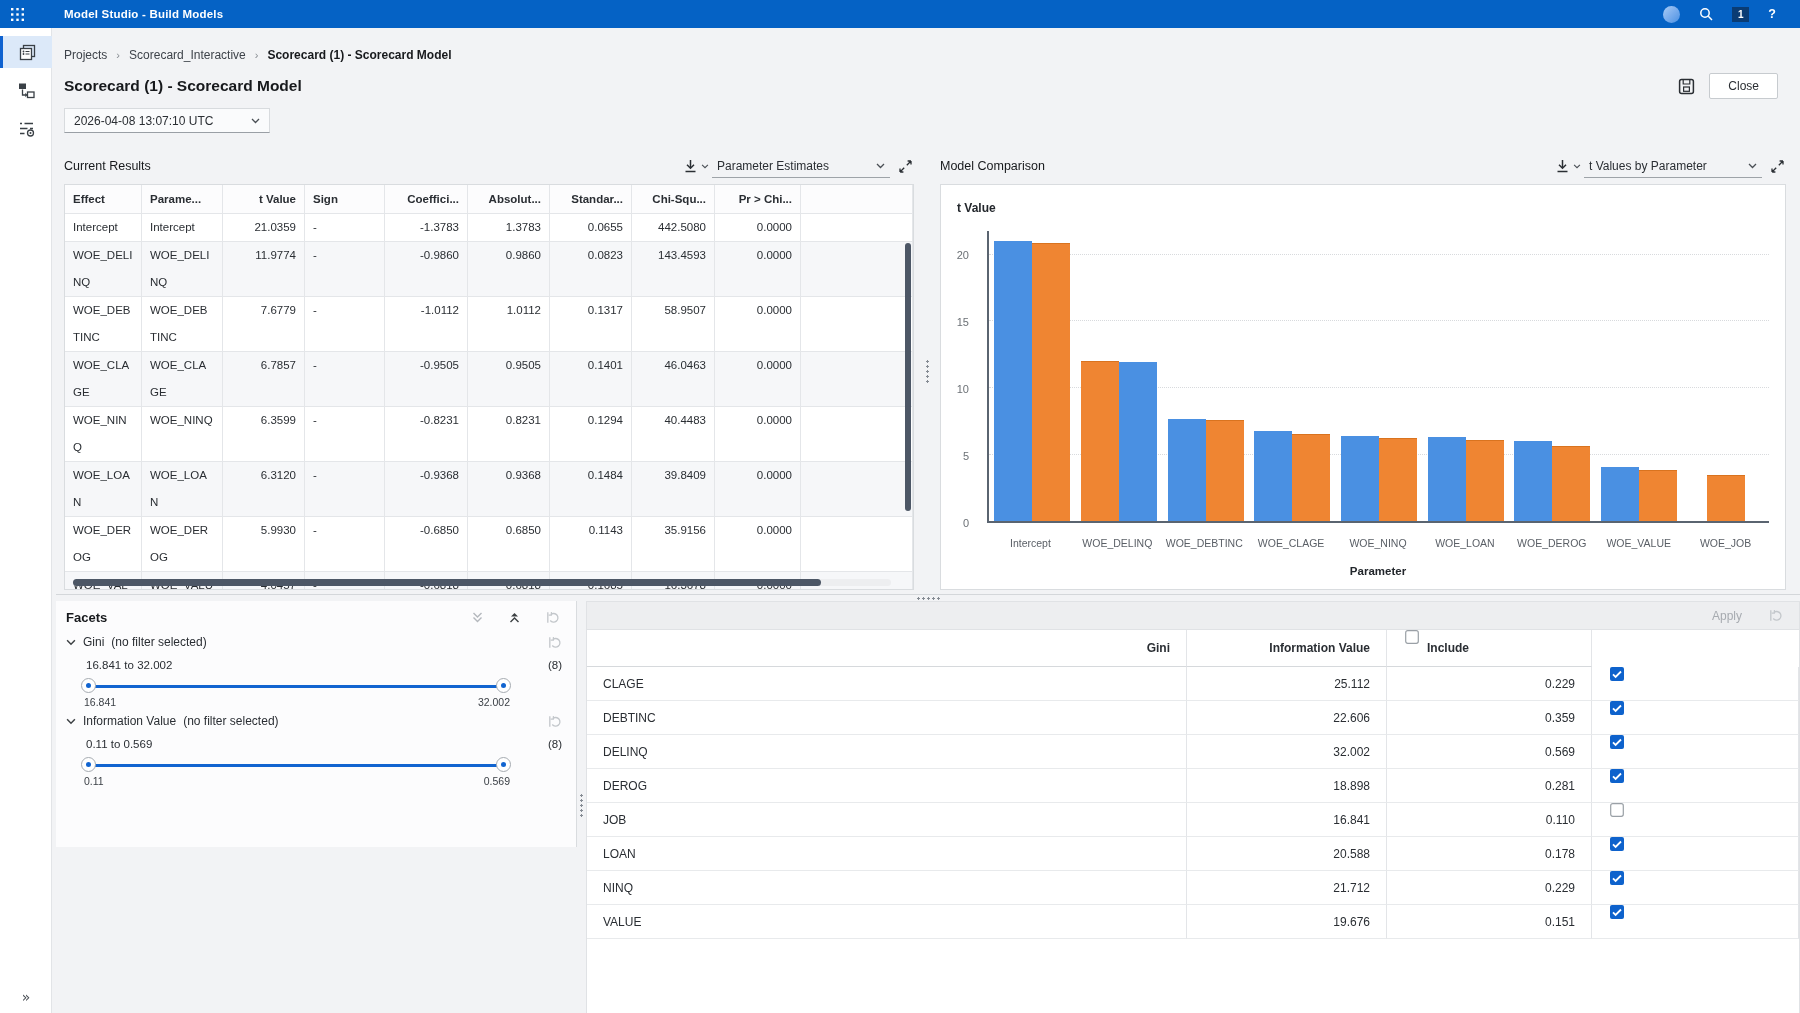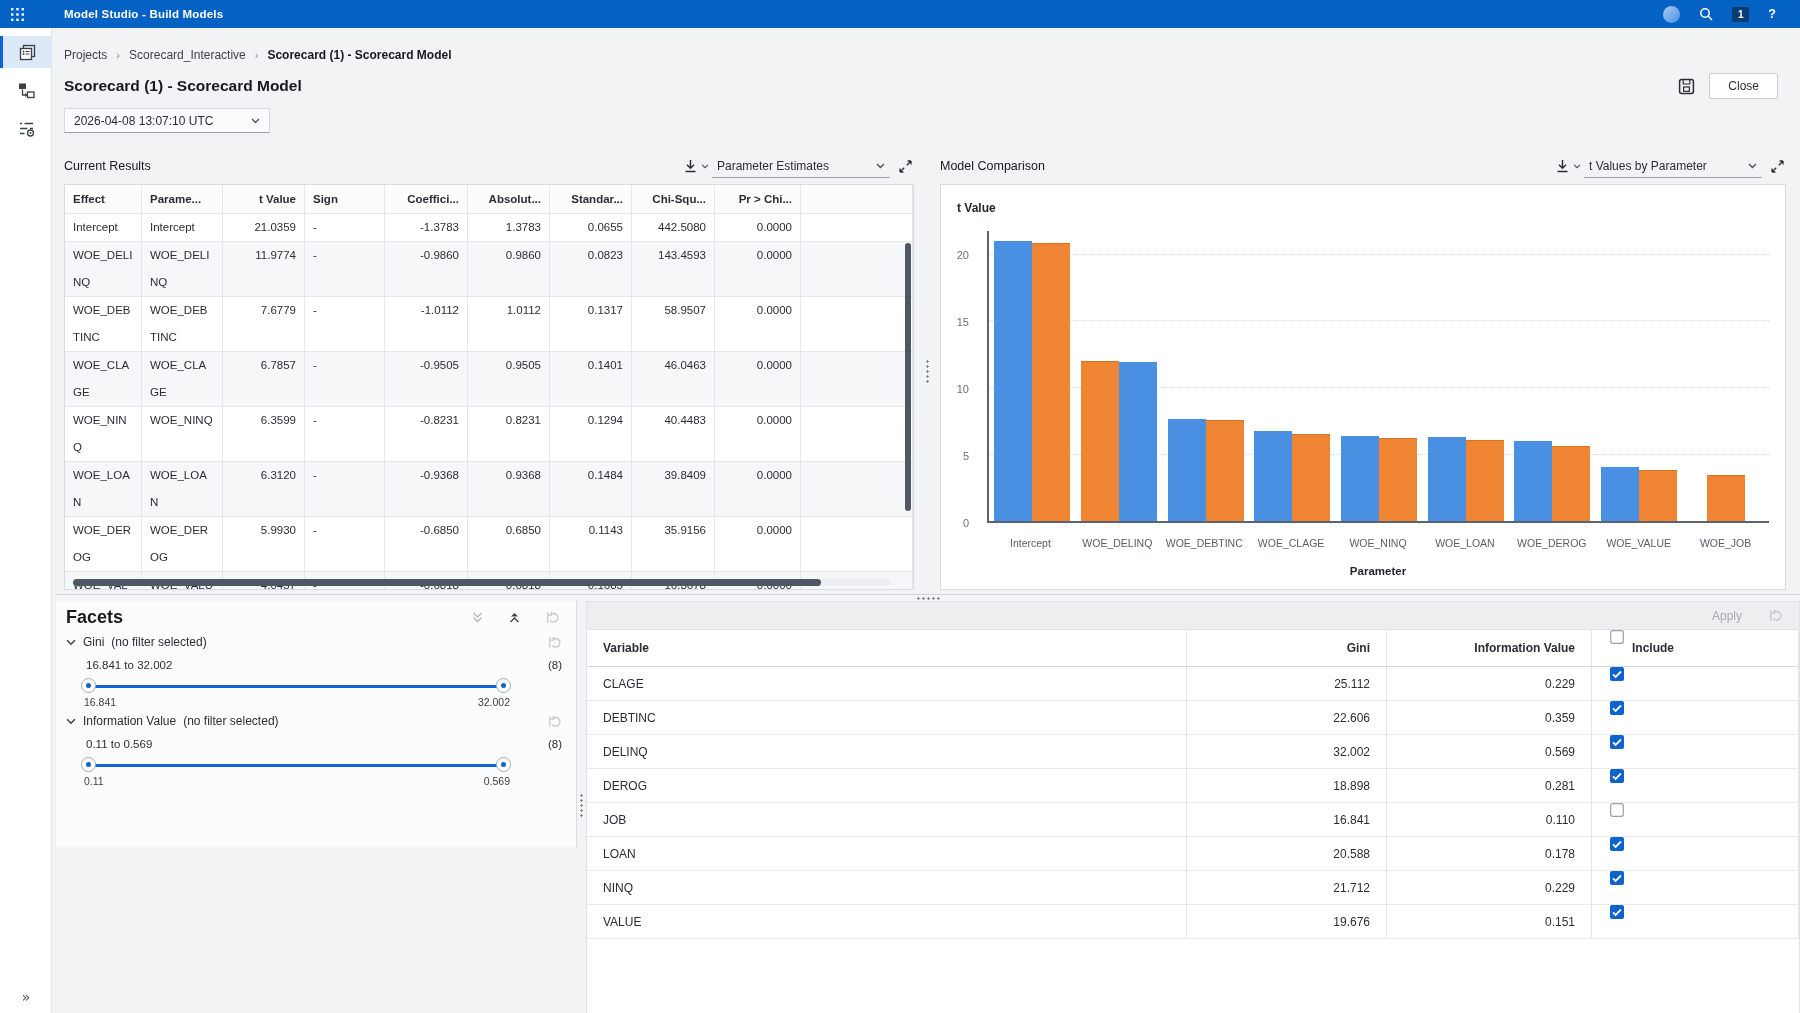--- a/index.html
+++ b/index.html
@@ -81,21 +81,21 @@
 .bar{width:38px;cursor:pointer}
 .bar.orange{border-top:1px solid #D9731F}
 .xrow{position:absolute;left:46px;right:16px;bottom:40px;display:flex}
 .xcat{flex:1;text-align:center;font-size:10.5px;color:#5A5F66}
 .xlab{position:absolute;left:46px;right:16px;bottom:12px;text-align:center;font-size:11.5px;font-weight:bold;color:#23272C}
 
 
 .bottom-section{position:absolute;left:4px;right:0;top:573px;bottom:0;display:flex;align-items:flex-start}
 .facets{width:521px;background:#FCFCFD;border-right:1px solid #D9DCDF;height:246px;position:relative}
 .fhead{height:32px;display:flex;align-items:center;padding:0 16px 0 10px}
-.ftitle{font-size:18px;font-weight:bold;color:#17191C}
+.ftitle{font-size:13px;font-weight:bold;color:#17191C}
 .ficons{margin-left:auto;display:flex;gap:24px;align-items:center}
 .ficons > span{cursor:pointer}
 .facet{position:relative;padding:2px 0 4px 10px}
 .facet-top{display:flex;align-items:center;font-size:12px;gap:7px;color:#2A2E33}
 .facet-top .chevi{cursor:pointer}
 .facet-reset{position:absolute;right:14px;top:2px;cursor:pointer}
 .fcount{position:absolute;right:14px;top:26px;font-size:11.5px;color:#2A2E33}
 .frange{font-size:11.5px;margin:10px 60px 0 20px;color:#2A2E33}
 .fslider{position:relative;height:16px;margin:7px 72px 0 22px;cursor:pointer}
 .ftrack{position:absolute;left:0;right:0;top:7px;height:3px;background:#1164D0}
@@ -570,21 +570,20 @@
         <span style="cursor:pointer">
           <svg width="15" height="15" viewBox="0 0 16 16" fill="none" stroke="#C3C7CB" stroke-width="1.4">
               <path d="M3 2.5v11"></path>
               <path d="M6.2 4.8a4.6 4.6 0 1 1-.6 6.4"></path>
               <path d="M6.8 2.2v3.2H3.9" stroke-width="1.2"></path>
             </svg>
         </span>
       </div>
       <div class="br-table">
         <div class="vhead">
-          <div class="vcell">Variable</div>
           <div class="vcell num">Gini</div>
           <div class="vcell num">Information Value</div>
           <div class="vcell inc">
             <span class="cbx">
               <svg width="14" height="14" viewBox="0 0 14 14">
                   <rect x=".7" y=".7" width="12.6" height="12.6" rx="2" fill="#fff" stroke="#9AA0A6" stroke-width="1.2"></rect>
                 </svg>
             </span>
             <span style="font-weight:bold">Include</span>
           </div>

